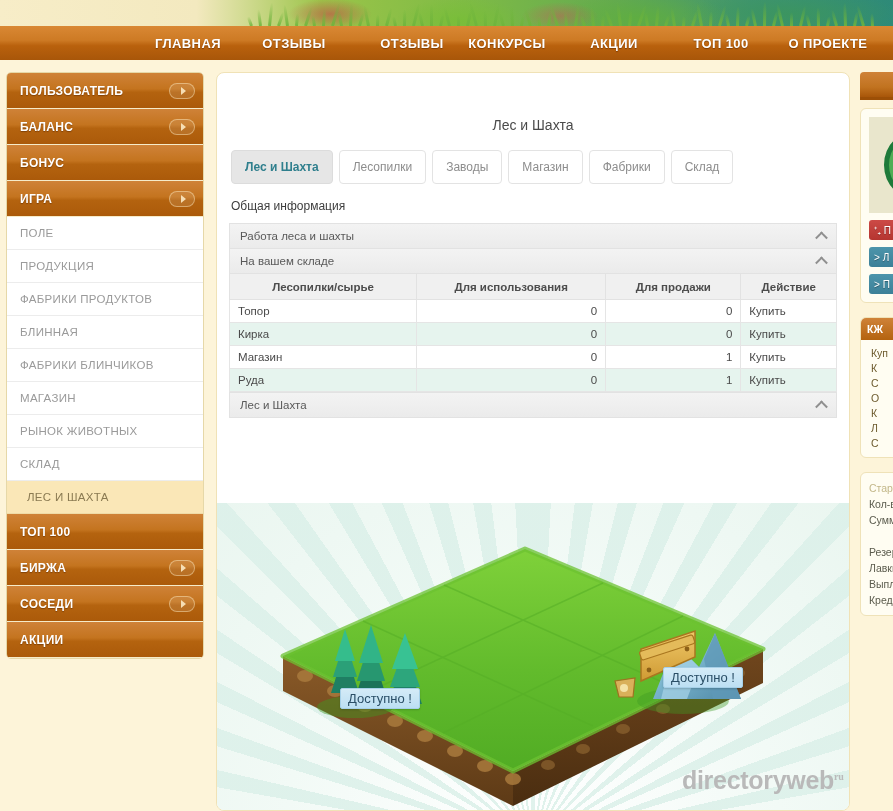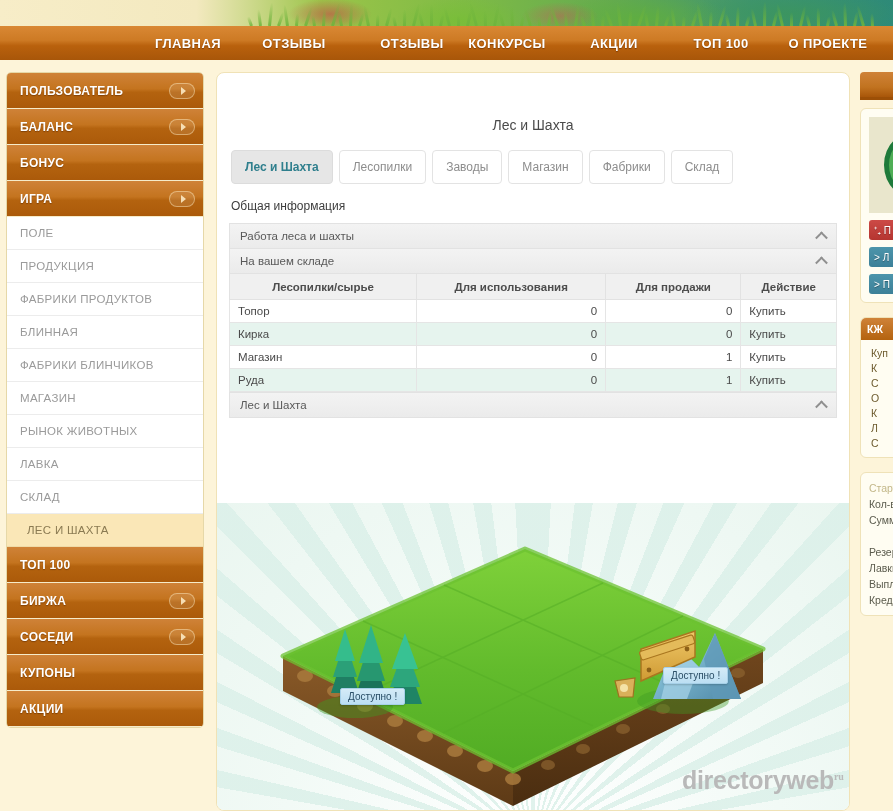--- a/index.html
+++ b/index.html
@@ -221,21 +221,21 @@
       radial-gradient(ellipse at 50% 105%, #ffffff 0%, #f2faf6 55%, #eaf6f0 100%);
   }
   .board { position: absolute; left: 46px; top: 18px; width: 540px; height: 290px; }
 
   .lbl {
     position: absolute;
     background: linear-gradient(180deg, #d4ebf7 0%, #bcdff3 100%);
     border: 1px solid #a6d0e8;
     border-radius: 2px;
     color: #2a4e66;
-    font-size: 10px;
+    font-size: 13px;
     padding: 2px 7px;
     white-space: nowrap;
     box-shadow: 0 1px 2px rgba(0,0,0,.18);
     cursor: pointer;
   }
   .lbl-forest { left: 77px; top: 167px; }
   .lbl-mine   { left: 400px; top: 146px; }
 
   
   .right-col {
@@ -446,41 +446,35 @@
       <div class="sb-sub">
         <span>ФАБРИКИ БЛИНЧИКОВ</span>
       </div>
       <div class="sb-sub">
         <span>МАГАЗИН</span>
       </div>
       <div class="sb-sub">
         <span>РЫНОК ЖИВОТНЫХ</span>
       </div>
       <div class="sb-sub">
-        <span>ЛАВКА</span>
-      </div>
-      <div class="sb-sub">
         <span>СКЛАД</span>
       </div>
       <div class="sb-sub active">
         <span>ЛЕС И ШАХТА</span>
       </div>
       <div class="sb-btn">
         <span>ТОП 100</span>
       </div>
       <div class="sb-btn">
         <span>БИРЖА</span>
         <span class="arrow"></span>
       </div>
       <div class="sb-btn">
         <span>СОСЕДИ</span>
         <span class="arrow"></span>
-      </div>
-      <div class="sb-btn">
-        <span>КУПОНЫ</span>
       </div>
       <div class="sb-btn">
         <span>АКЦИИ</span>
       </div>
     </div>
 
   <div class="main-card">
     <div class="main-inner">
 
       <div class="card-title">Лес и Шахта</div>

